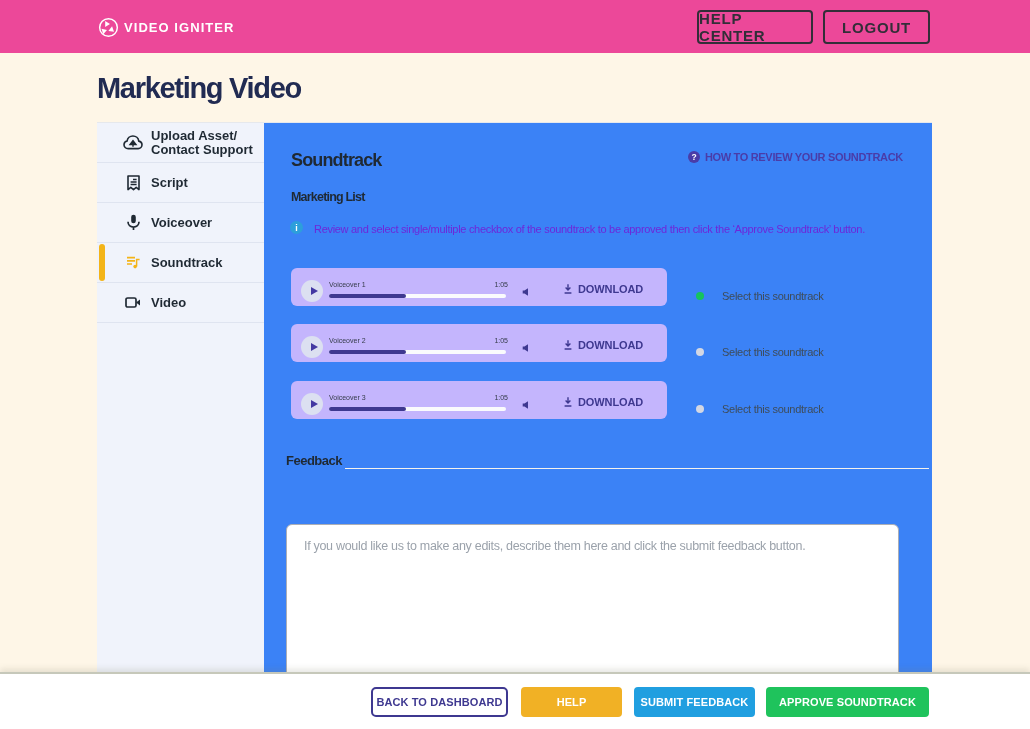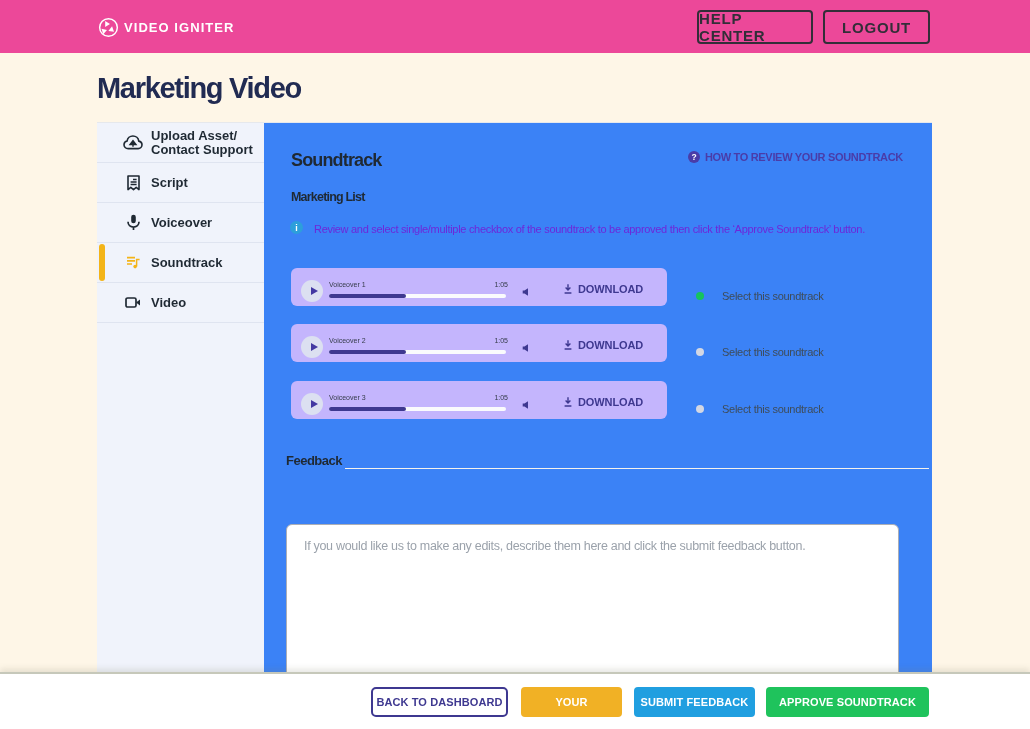--- a/index.html
+++ b/index.html
@@ -220,16 +220,16 @@
   </div>
 
 <div id="h-feedback">Feedback</div>
 <div style="position:absolute; left:345px; top:468px; width:584px; height:1px; background:#F4F2EC;"></div>
 <div id="fbbox">
     <div class="ph">If you would like us to make any edits, describe them here and click the submit feedback button.</div>
   </div>
 
 <div id="footer">
   <div class="fbtn" id="b-back">BACK TO DASHBOARD</div>
-  <div class="fbtn" id="b-save">YOUR</div>
+  <div class="fbtn" id="b-save">HELP</div>
   <div class="fbtn" id="b-submit">SUBMIT FEEDBACK</div>
   <div class="fbtn" id="b-approve">APPROVE SOUNDTRACK</div>
 </div>
 
 </body></html>

